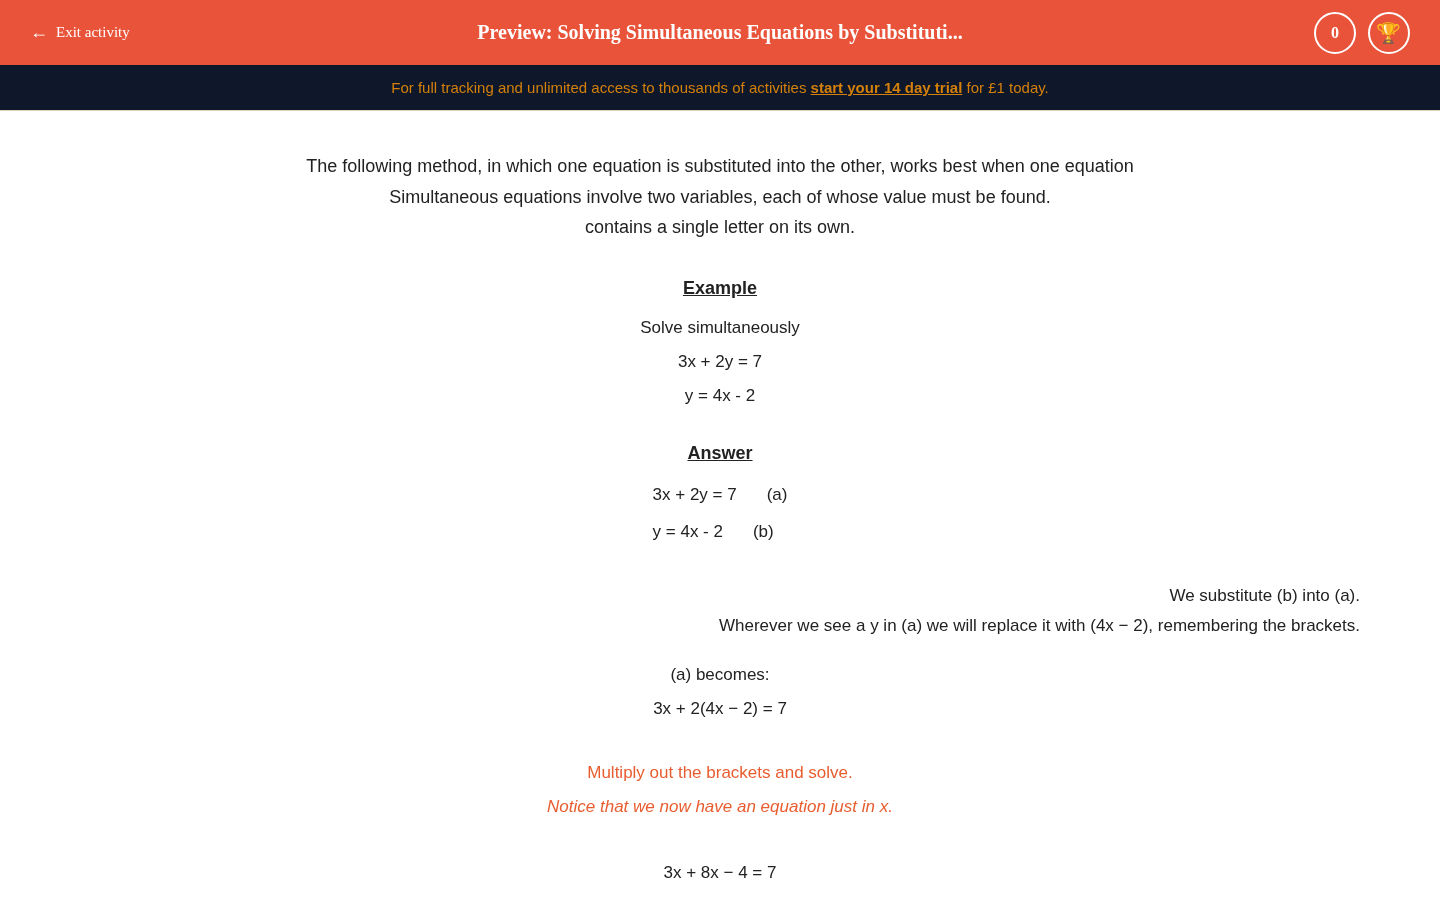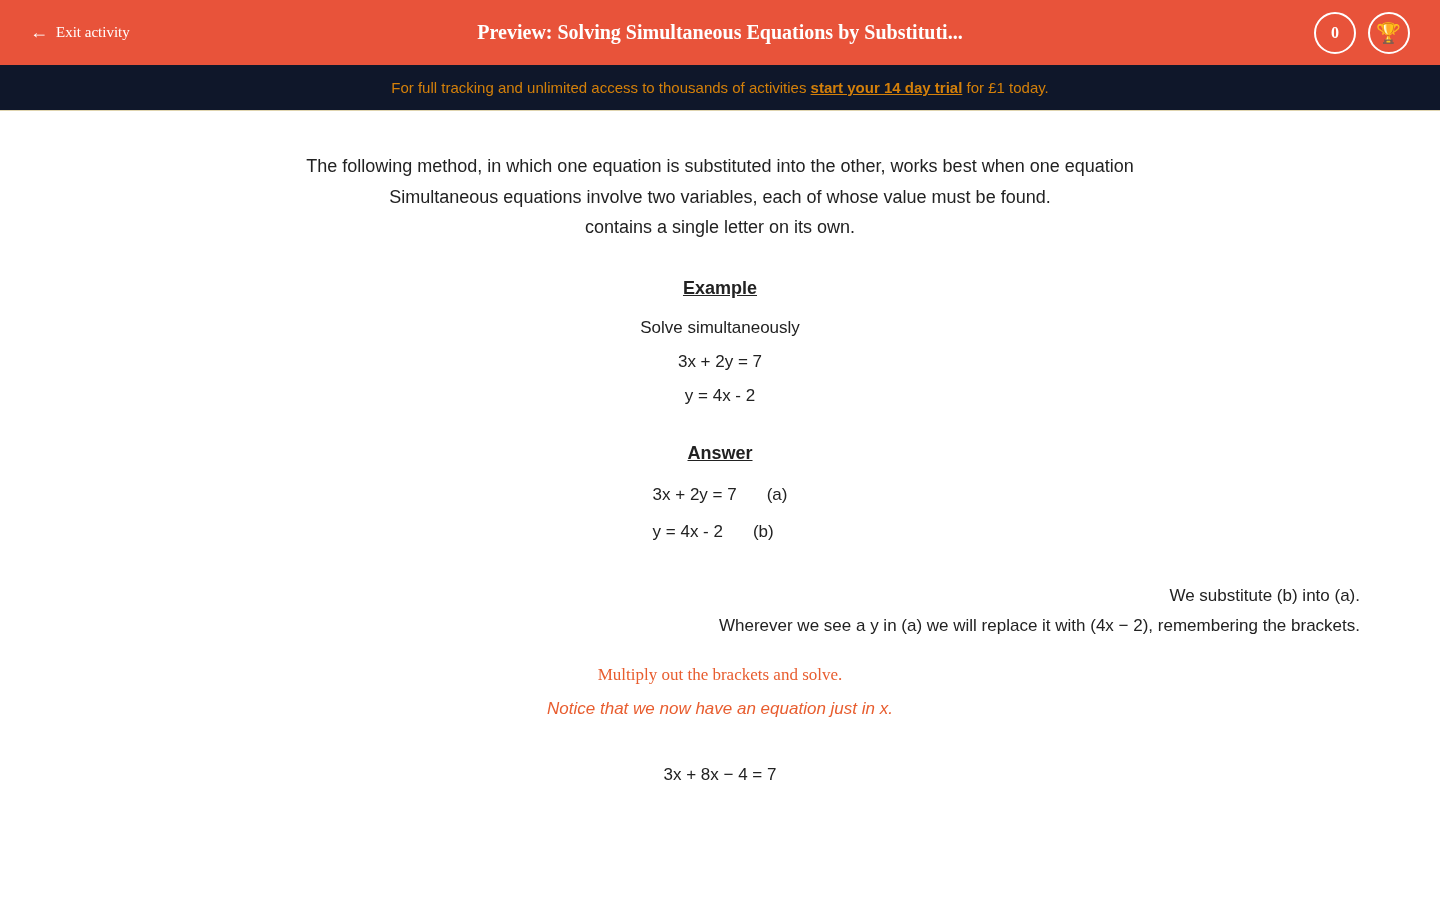--- a/index.html
+++ b/index.html
@@ -170,21 +170,21 @@
       margin-bottom: 30px;
       font-size: 17px;
       color: #222;
       font-family: Arial, sans-serif;
       line-height: 2;
     }
 
     .highlight-orange {
       color: #e85d2f;
       font-size: 17px;
-      font-family: Liberation Serif, serif;
+      font-family: Liberation Sans, sans-serif;
       line-height: 2;
     }
 
     .highlight-orange-italic {
       color: #e85d2f;
       font-style: italic;
       font-size: 17px;
       font-family: Arial, sans-serif;
       line-height: 2;
     }
@@ -252,20 +252,24 @@
         <span>(b)</span>
       </div>
     </div>
   </div>
 
   <div class="substitute-section">
     <div>We substitute (b) into (a).</div>
     <div>Wherever we see a y in (a) we will replace it with (4x − 2), remembering the brackets.</div>
   </div>
 
+  <div class="becomes-section">
+    <div>(a) becomes:</div>
+    <div>3x + 2(4x − 2) = 7</div>
+  </div>
 
   <div class="becomes-section">
     <div class="highlight-orange">Multiply out the brackets and solve.</div>
     <div class="highlight-orange-italic">Notice that we now have an equation just in x.</div>
   </div>
 
   <div class="final-math">
     <div>3x + 8x − 4 = 7</div>
   </div>
 

